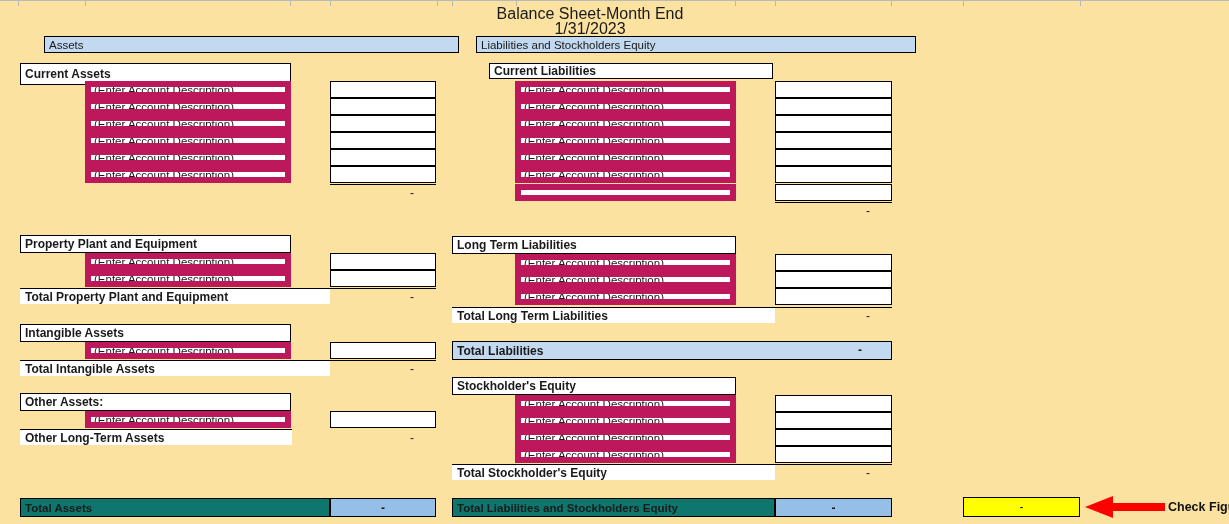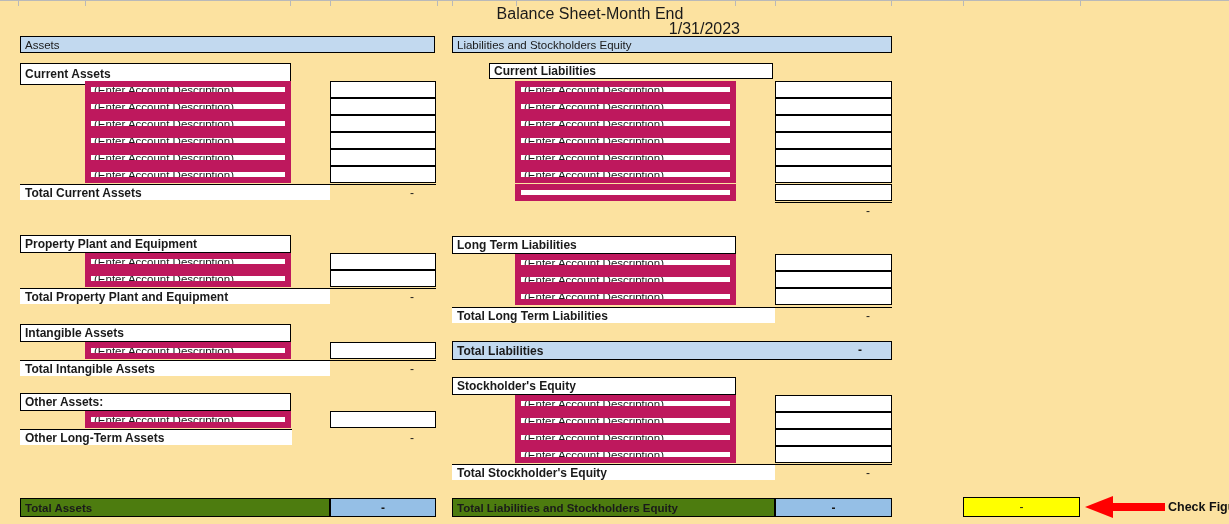--- a/index.html
+++ b/index.html
@@ -67,38 +67,39 @@
   .section-head {
     font-weight: bold;
     padding-left: 4px;
     font-size: 12px;
   }
   .band-head {
     background: #c2d9ef;
     border: 1.6px solid #000;
     padding-left: 4px;
     font-size: 11.5px;
+    margin-left: 24px;
   }
   .total-label {
     background: #ffffff;
     font-weight: bold;
     padding-left: 5px;
     font-size: 12px;
     border-top: 1.6px solid #000;
     border-bottom: 1px solid #fce2a0;
   }
   .total-val {
     justify-content: flex-end;
     padding-right: 22px;
     font-size: 12px;
     background: transparent;
     border-top: 1.6px solid #000;
   }
   .blue-row {
-    background: #4d7c0f;
+    background: #0f766e;
     border: 1.6px solid #000;
     padding-left: 4px;
     font-weight: bold;
     font-size: 11.5px;
   }
   .blue-val {
     background: #95bfe6;
     border: 1.6px solid #000;
     justify-content: center;
     font-size: 12px;
@@ -145,38 +146,37 @@
       <i style="left:452px"></i>
       <i style="left:516px"></i>
       <i style="left:735px"></i>
       <i style="left:775px"></i>
       <i style="left:891px"></i>
       <i style="left:963px"></i>
       <i style="left:1080px"></i>
   </div>
 
   <div class="title" style="left:440px; top:5px; width:300px;">Balance Sheet-Month End</div>
-  <div class="title" style="left:440px; top:20px; width:300px;text-align:right;">1/31/2023</div>
+  <div class="title" style="left:440px; top:20px; width:300px;">1/31/2023</div>
 
   <div class="cell band-head" style="left:20px; top:36px; width:415px; height:17px;">Assets</div>
 
   <div class="cell boxed section-head" style="left:20px; top:63px; width:271px; height:22px;">Current Assets</div>
   <div class="cell desc" style="left:85px; top:81px; width:206px; height:17px;">(Enter Account Description)</div>
   <div class="cell desc" style="left:85px; top:98px; width:206px; height:17px;">(Enter Account Description)</div>
   <div class="cell desc" style="left:85px; top:115px; width:206px; height:17px;">(Enter Account Description)</div>
   <div class="cell desc" style="left:85px; top:132px; width:206px; height:17px;">(Enter Account Description)</div>
   <div class="cell desc" style="left:85px; top:149px; width:206px; height:17px;">(Enter Account Description)</div>
   <div class="cell desc" style="left:85px; top:166px; width:206px; height:17px;">(Enter Account Description)</div>
   <div class="cell input-box" style="left:330px; top:81px; width:106px; height:17px;"></div>
   <div class="cell input-box" style="left:330px; top:98px; width:106px; height:17px;"></div>
   <div class="cell input-box" style="left:330px; top:115px; width:106px; height:17px;"></div>
   <div class="cell input-box" style="left:330px; top:132px; width:106px; height:17px;"></div>
   <div class="cell input-box" style="left:330px; top:149px; width:106px; height:17px;"></div>
   <div class="cell input-box" style="left:330px; top:166px; width:106px; height:17px;"></div>
-  <div class="cell total-label" style="left:20px; top:184px; width:310px; height:17px;">Total Current Assets</div>
   <div class="cell total-val" style="left:330px; top:184px; width:106px; height:17px;">-</div>
 
   <div class="cell boxed section-head" style="left:20px; top:235px; width:271px; height:18px;">Property Plant and Equipment</div>
   <div class="cell desc" style="left:85px; top:253px; width:206px; height:17px;">(Enter Account Description)</div>
   <div class="cell desc" style="left:85px; top:270px; width:206px; height:17px;">(Enter Account Description)</div>
   <div class="cell input-box" style="left:330px; top:253px; width:106px; height:17px;"></div>
   <div class="cell input-box" style="left:330px; top:270px; width:106px; height:17px;"></div>
   <div class="cell total-label" style="left:20px; top:288px; width:310px; height:17px;">Total Property Plant and Equipment</div>
   <div class="cell total-val" style="left:330px; top:288px; width:106px; height:17px;">-</div>
 

